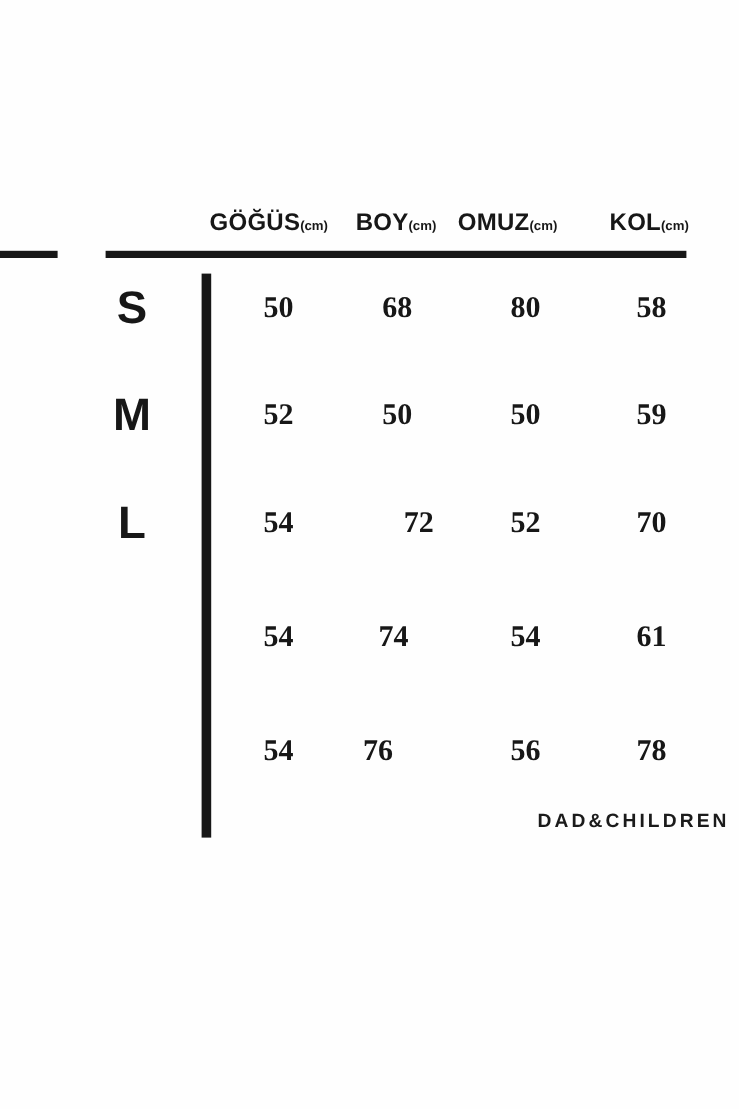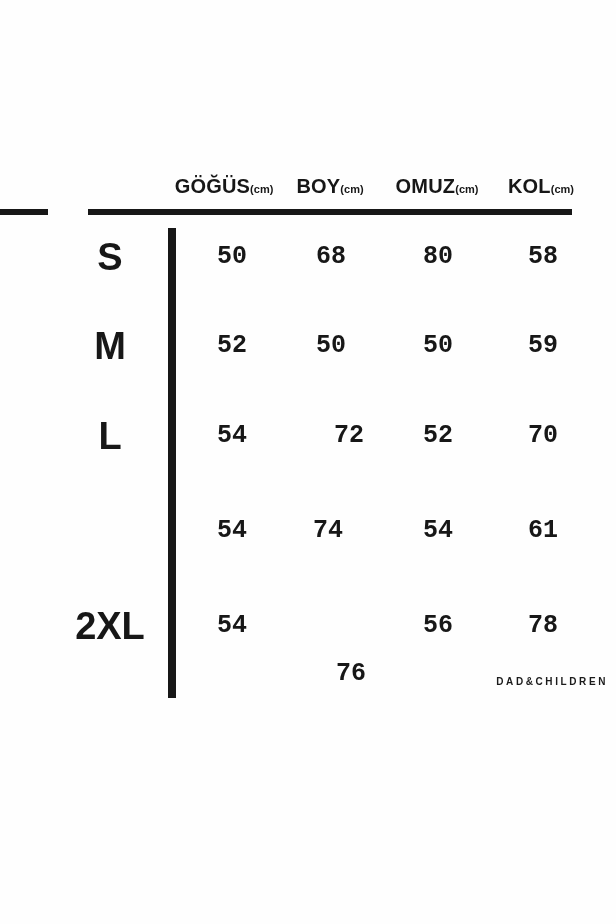--- a/index.html
+++ b/index.html
@@ -99,44 +99,44 @@
   }
   .cell {
     position: absolute;
     top: 6px;
     font-weight: 900;
     font-size: 25px;
     line-height: 34px;
     color: #171717;
     text-align: center;
     transform: translateX(-50%);
-    font-family: Liberation Mono, monospace;
+    font-family: Liberation Serif, serif;
   }
 
   .brand {
     position: absolute;
     right: 8px;
     top: 676px;
-    font-size: 10px;
+    font-size: 16px;
     font-weight: 700;
     letter-spacing: 2.6px;
     color: #1b1b1b;
     font-family: "Liberation Sans", sans-serif;
     white-space: nowrap;
   }
 </style>
 </head>
 <body>
 
 <div class="sheet">
 
   <div class="header-row">
     <div class="col-head" style="left:224px;"><span>GÖĞÜS</span><span class="unit">(cm)</span></div>
     <div class="col-head" style="left:330px;"><span>BOY</span><span class="unit">(cm)</span></div>
-    <div class="col-head" style="left:437px;text-align:right;"><span>OMUZ</span><span class="unit">(cm)</span></div>
+    <div class="col-head" style="left:423px;text-align:right;"><span>OMUZ</span><span class="unit">(cm)</span></div>
     <div class="col-head" style="left:541px;"><span>KOL</span><span class="unit">(cm)</span></div>
   </div>
 
   <div class="hrule-left"></div>
   <div class="hrule"></div>
   <div class="vrule"></div>
 
   <div class="row" style="top:234px;">
     <div class="size-label">S</div>
     <div class="cell" style="left:232px;">50</div>
@@ -162,22 +162,21 @@
   </div>
 
   <div class="row" style="top:508px;">
     <div class="cell" style="left:232px;">54</div>
     <div class="cell" style="left:328px;">74</div>
     <div class="cell" style="left:438px;">54</div>
     <div class="cell" style="left:543px;">61</div>
   </div>
 
   <div class="row" style="top:603px;">
-    <div class="size-label" style="left:50px;width:120px;">2XL</div>
     <div class="cell" style="left:232px;">54</div>
-    <div class="cell" style="left:351px;margin-top:48px;">76</div>
+    <div class="cell" style="left:315px;">76</div>
     <div class="cell" style="left:438px;">56</div>
     <div class="cell" style="left:543px;">78</div>
   </div>
 
   <div class="brand">DAD&amp;CHILDREN</div>
 
 </div>
 
 </body></html>

